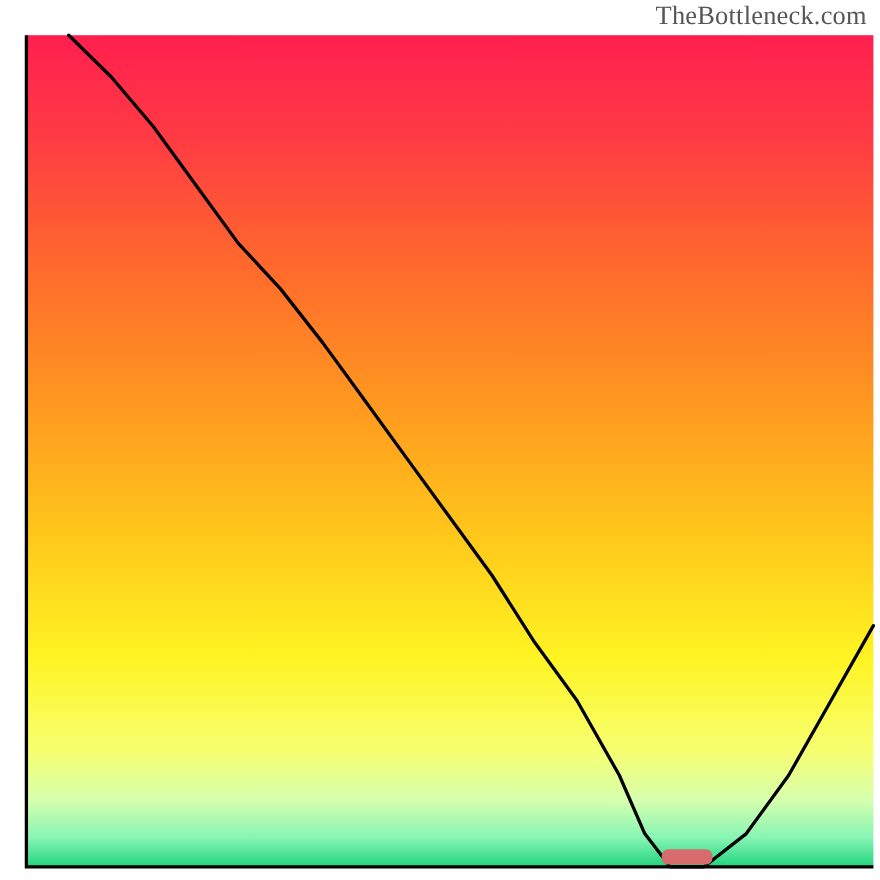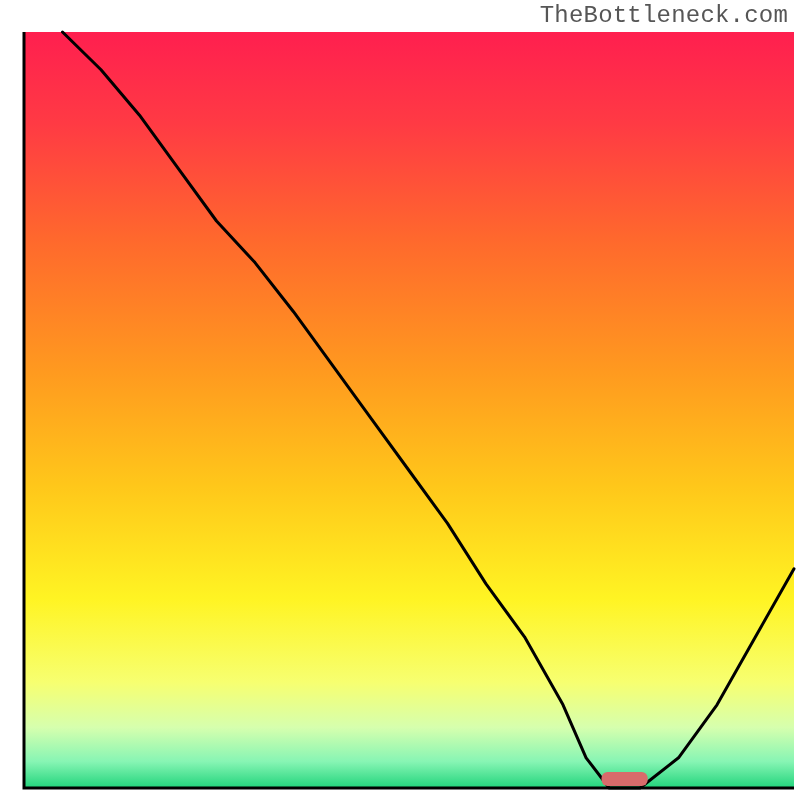--- a/index.html
+++ b/index.html
@@ -12,21 +12,21 @@
   }
   .stage {
     position: relative;
     width: 800px;
     height: 800px;
   }
   .attribution {
     position: absolute;
     top: 2px;
     right: 12px;
-    font-family: Liberation Mono, monospace;
+    font-family: Liberation Serif, serif;
     font-size: 24px;
     font-weight: 400;
     color: #565656;
     letter-spacing: 0.2px;
   }
   svg.plot {
     position: absolute;
     inset: 0;
   }
 </style>

